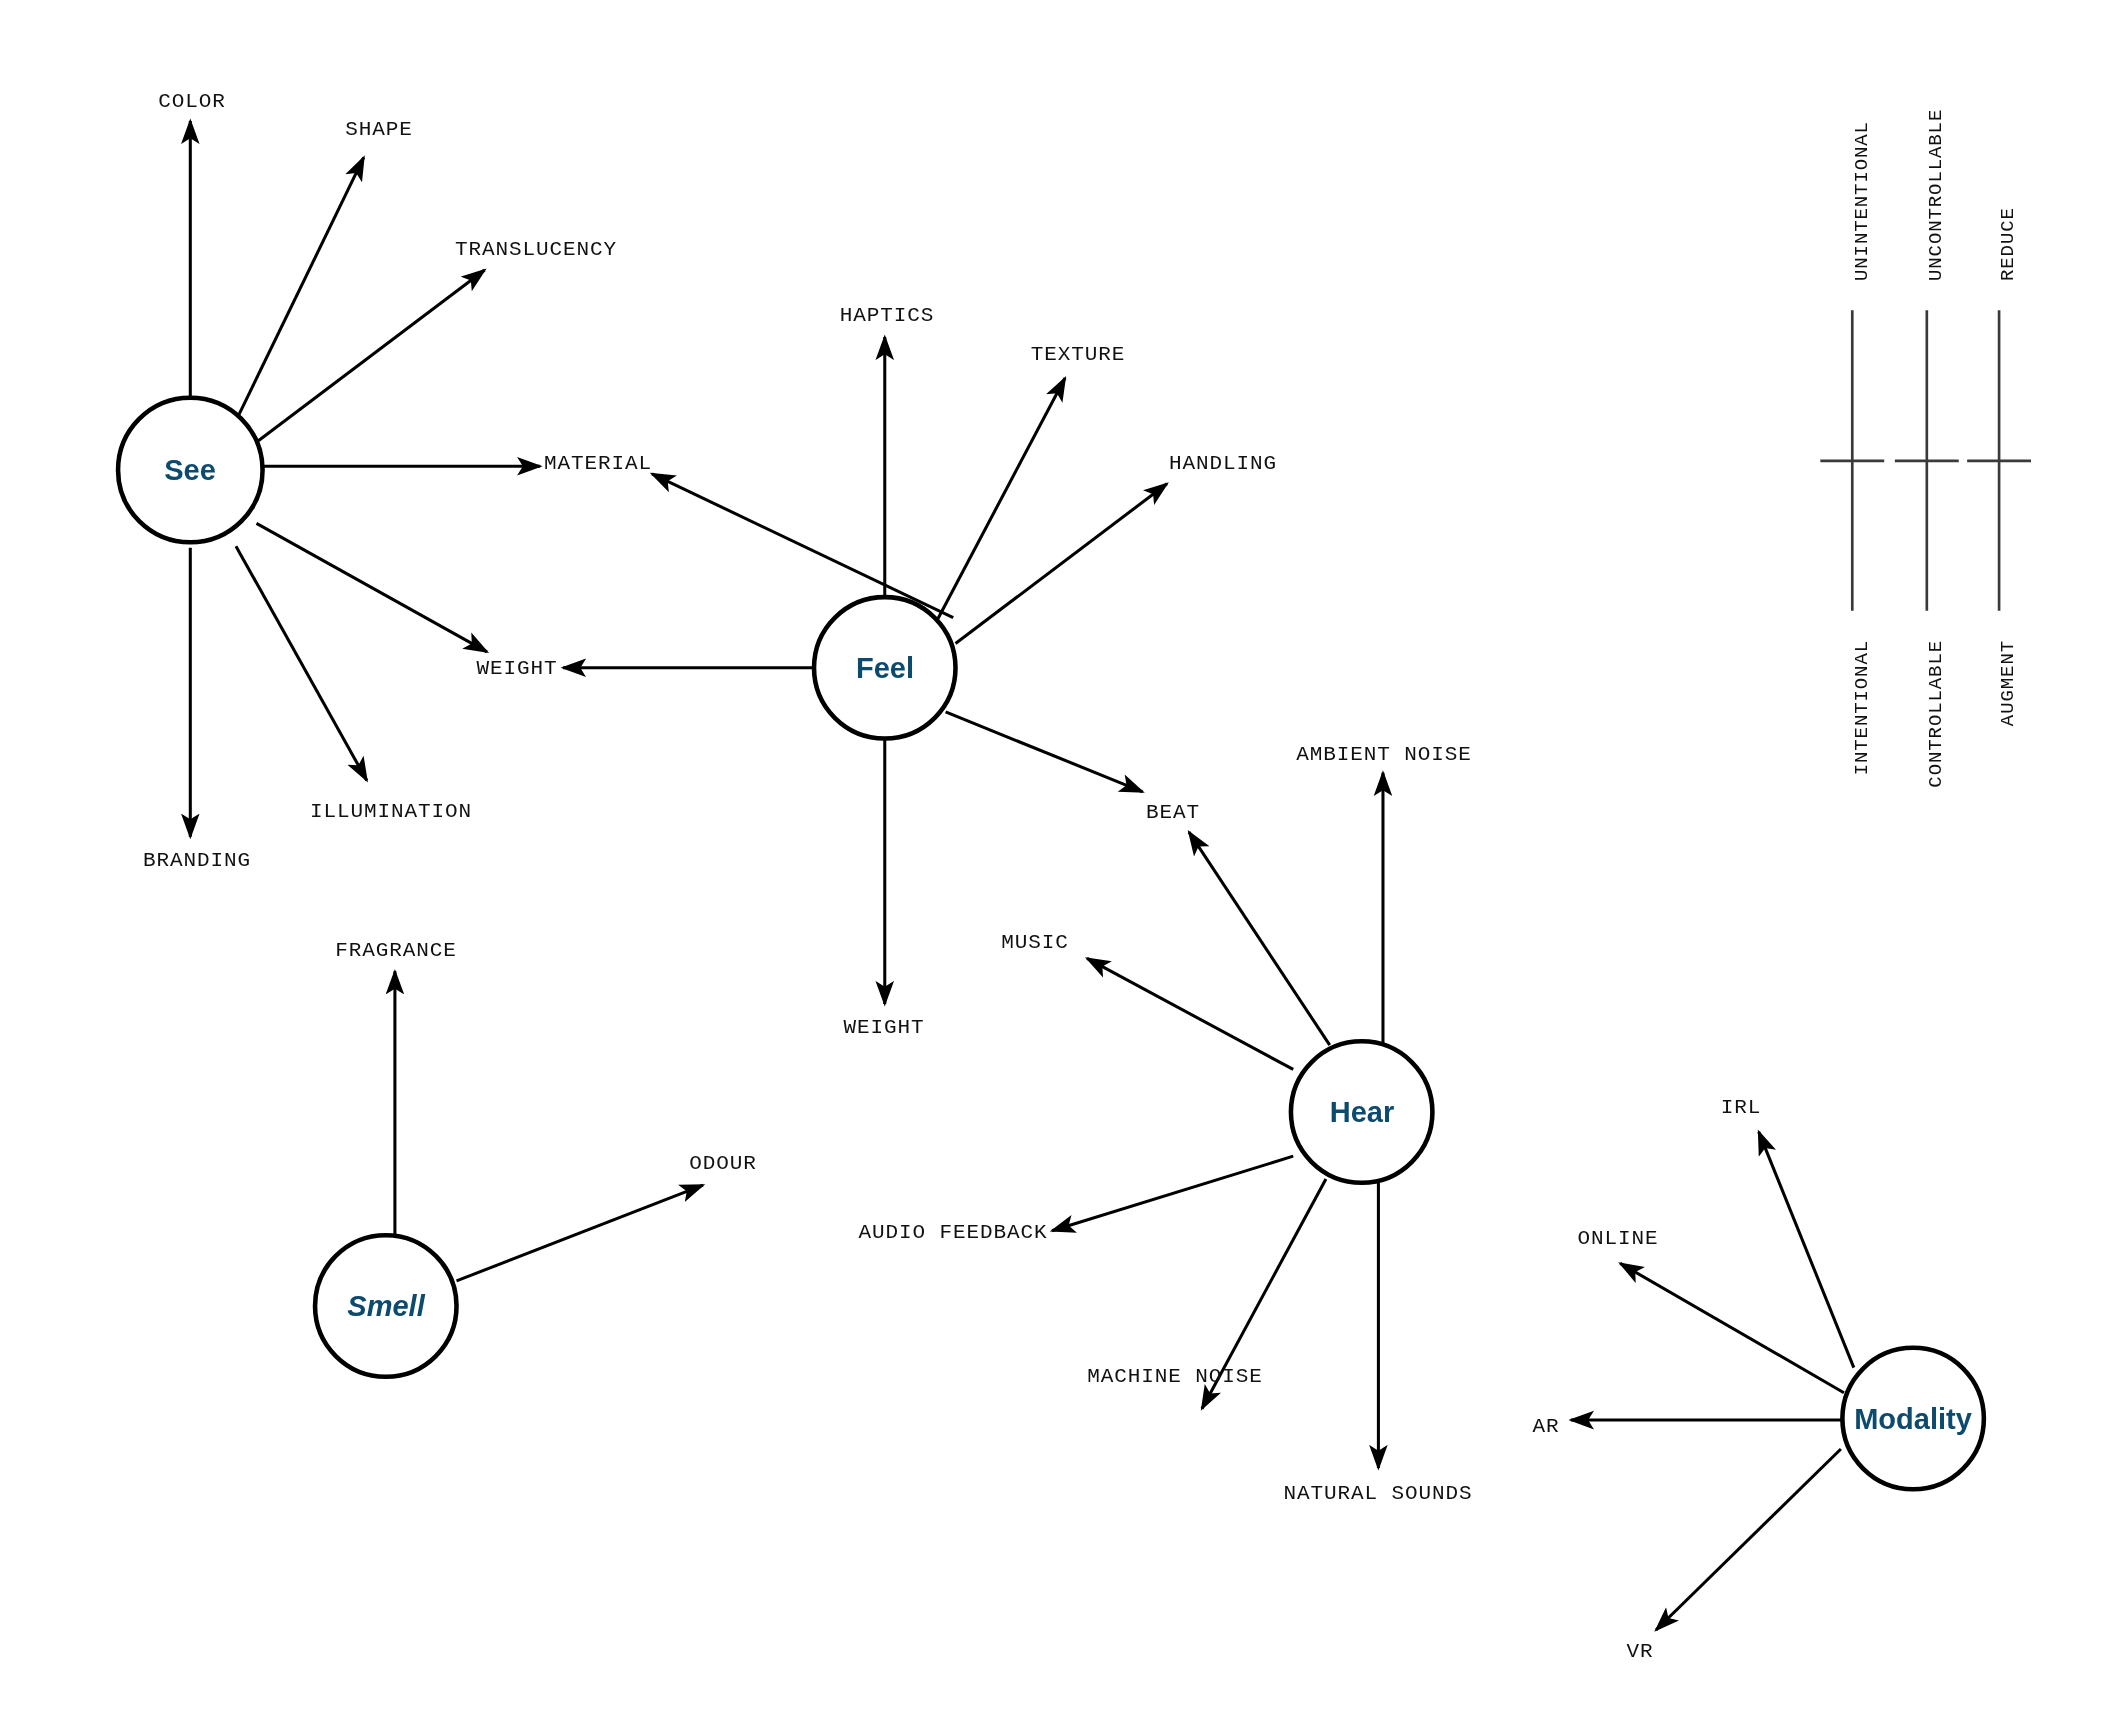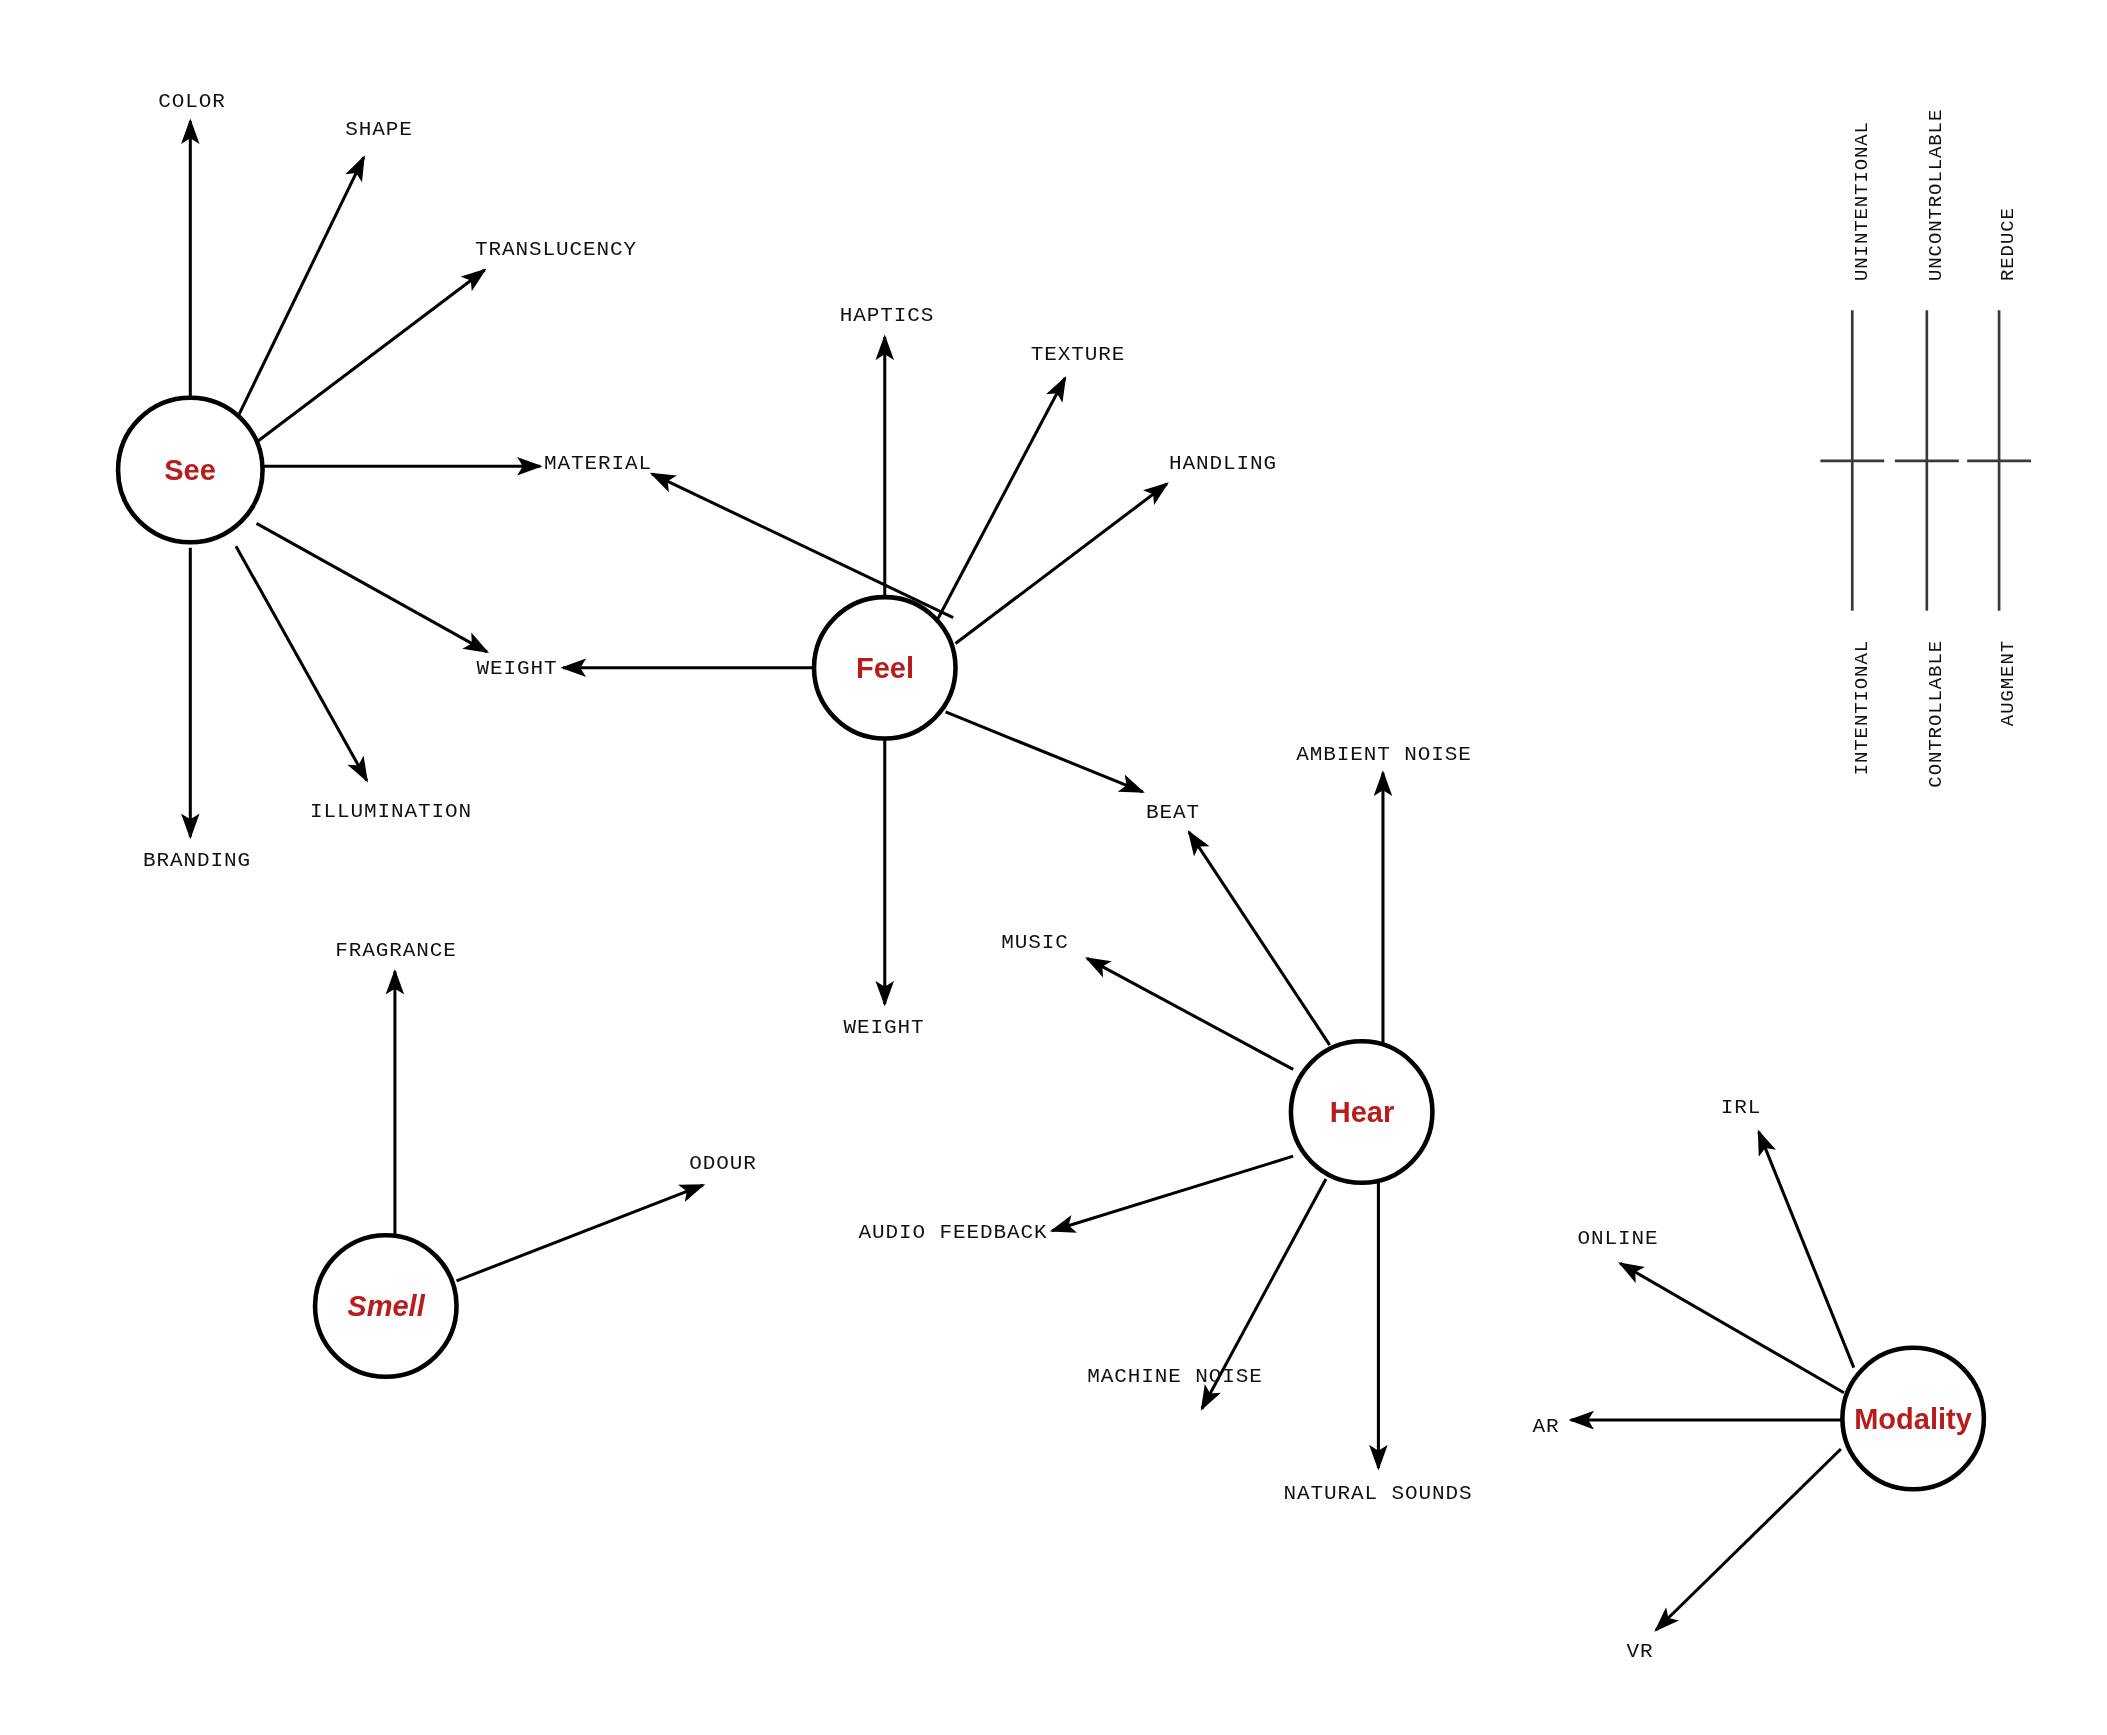--- a/index.html
+++ b/index.html
@@ -40,21 +40,21 @@
   .node-circle {
     fill: #ffffff;
     stroke: #000000;
     stroke-width: 6;
   }
   .node-label {
     position: absolute;
     font-family: "Liberation Sans", sans-serif;
     font-size: 29px;
     font-weight: 700;
-    color: #b91c1c;
+    color: #0c4a6e;
     letter-spacing: 0px;
     white-space: nowrap;
     transform: translate(-50%, -50%);
     pointer-events: none;
   }
   .attr-label {
     position: absolute;
     font-family: "Liberation Mono", monospace;
     font-size: 21px;
     font-weight: 400;
@@ -134,21 +134,21 @@
   <div id="node-label-layer">
       <div class="node-label" style="left: 190px; top: 470px;">See</div>
       <div class="node-label" style="left: 885px; top: 668px;">Feel</div>
       <div class="node-label" style="left: 1362px; top: 1112px;">Hear</div>
       <div class="node-label" style="left: 386px; top: 1306px; font-style: italic;">Smell</div>
       <div class="node-label" style="left: 1913px; top: 1419px;">Modality</div>
     </div>
   <div id="attr-label-layer">
       <div class="attr-label anchor-center" style="left: 192px; top: 101px;">COLOR</div>
       <div class="attr-label anchor-center" style="left: 379px; top: 129px;">SHAPE</div>
-      <div class="attr-label anchor-center" style="left: 556px; top: 249px;">TRANSLUCENCY</div>
+      <div class="attr-label anchor-center" style="left: 536px; top: 249px;">TRANSLUCENCY</div>
       <div class="attr-label anchor-center" style="left: 598px; top: 463px;">MATERIAL</div>
       <div class="attr-label anchor-center" style="left: 517px; top: 668px;">WEIGHT</div>
       <div class="attr-label anchor-center" style="left: 391px; top: 811px;">ILLUMINATION</div>
       <div class="attr-label anchor-center" style="left: 197px; top: 860px;">BRANDING</div>
       <div class="attr-label anchor-center" style="left: 887px; top: 315px;">HAPTICS</div>
       <div class="attr-label anchor-center" style="left: 1078px; top: 354px;">TEXTURE</div>
       <div class="attr-label anchor-center" style="left: 1211px; top: 463px; margin-left: 12px;">HANDLING</div>
       <div class="attr-label anchor-center" style="left: 1173px; top: 812px;">BEAT</div>
       <div class="attr-label anchor-center" style="left: 884px; top: 1027px;">WEIGHT</div>
       <div class="attr-label anchor-center" style="left: 1384px; top: 754px;">AMBIENT NOISE</div>

